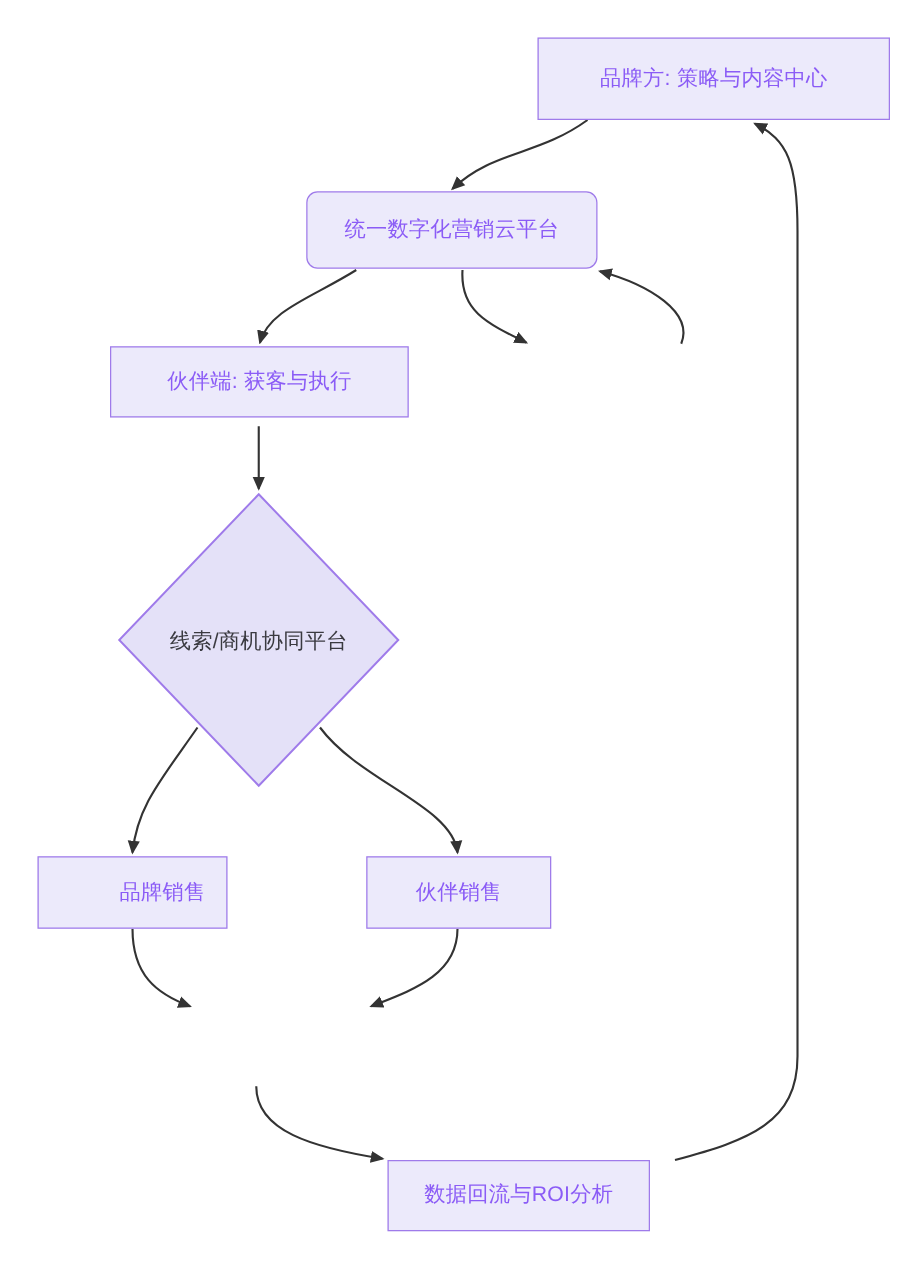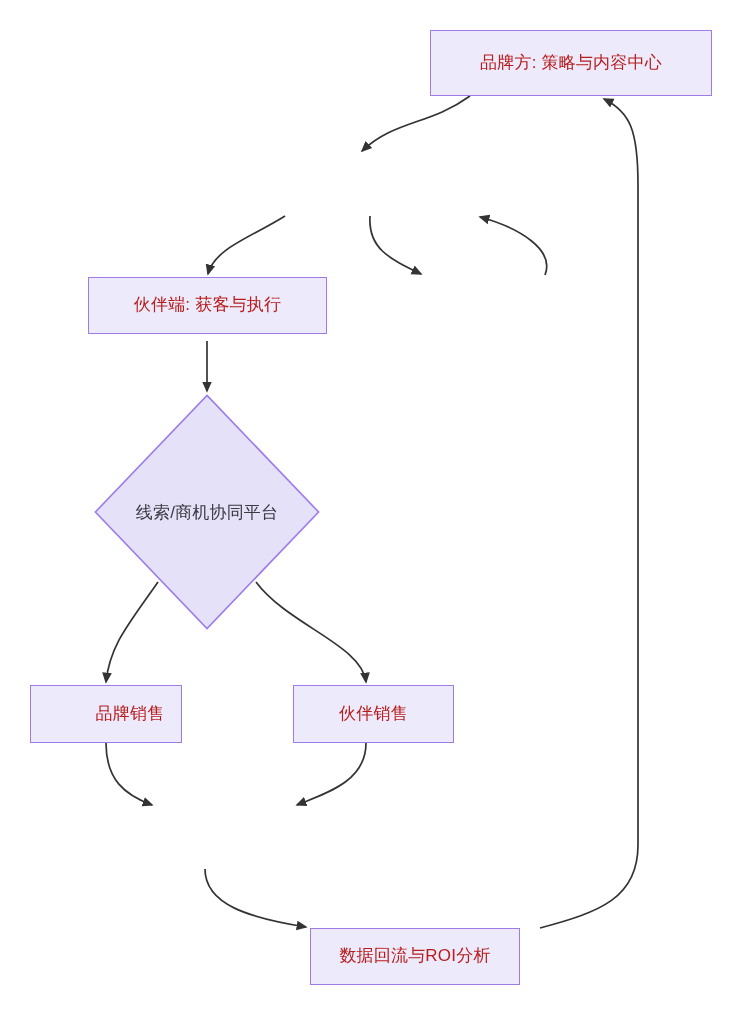--- a/index.html
+++ b/index.html
@@ -28,21 +28,21 @@
   }
   .node {
     position: absolute;
     box-sizing: border-box;
     display: flex;
     align-items: center;
     justify-content: center;
     text-align: center;
     background: #eceafb;
     border: 1.4px solid #9f7bea;
-    color: #b91c1c;
+    color: #8b5cf6;
     font-size: 17px;
     line-height: 1.2;
     letter-spacing: 0.2px;
     z-index: 2;
   }
   .node.rounded {
     border-radius: 9px;
   }
   .node-label {
     display: block;
@@ -108,38 +108,41 @@
 
     <path d="M 205 869 C 205 905, 250 918, 306 927" fill="none" stroke="#333333" stroke-width="1.7" marker-end="url(#arrow)"></path>
 
     <path d="M 540 928 C 600 912, 638 898, 638 845 L 638 185 C 638 130, 630 112, 604 99" fill="none" stroke="#333333" stroke-width="1.7" marker-end="url(#arrow)"></path>
   </svg>
 
   <div class="node" style="left:430px; top:30px; width:282px; height:66px;">
     <span class="node-label">品牌方: 策略与内容中心</span>
   </div>
 
+  <div class="node rounded" style="left:245px; top:153px; width:233px; height:62px;">
+    <span class="node-label">统一数字化营销云平台</span>
+  </div>
 
   <div class="node" style="left:88px; top:277px; width:239px; height:57px;">
     <span class="node-label">伙伴端: 获客与执行</span>
   </div>
 
 
   <div class="diamond-wrap" style="left:94px; top:394px; width:226px; height:236px;">
     <svg class="diamond-shape" viewBox="0 0 226 236" xmlns="http://www.w3.org/2000/svg" preserveAspectRatio="none">
       <polygon points="113,1.4 224.6,118 113,234.6 1.4,118" fill="#e4e1f8" stroke="#9f7bea" stroke-width="1.6"></polygon>
     </svg>
     <span class="diamond-label">线索/商机协同平台</span>
   </div>
 
   <div class="node" style="left:30px; top:685px; width:152px; height:58px;padding-left:48px;">
     <span class="node-label">品牌销售</span>
   </div>
 
-  <div class="node" style="left:293px; top:685px; width:161px; height:58px;justify-content:center;">
+  <div class="node" style="left:293px; top:685px; width:148px; height:58px;justify-content:center;">
     <span class="node-label">伙伴销售</span>
   </div>
 
 
   <div class="node" style="left:310px; top:928px; width:210px; height:57px;">
     <span class="node-label">数据回流与ROI分析</span>
   </div>
 
 </div>
 

